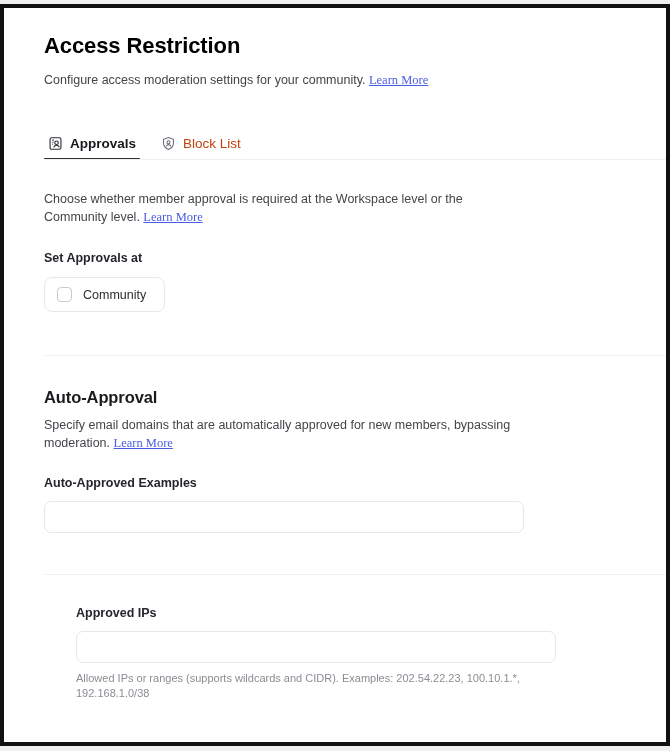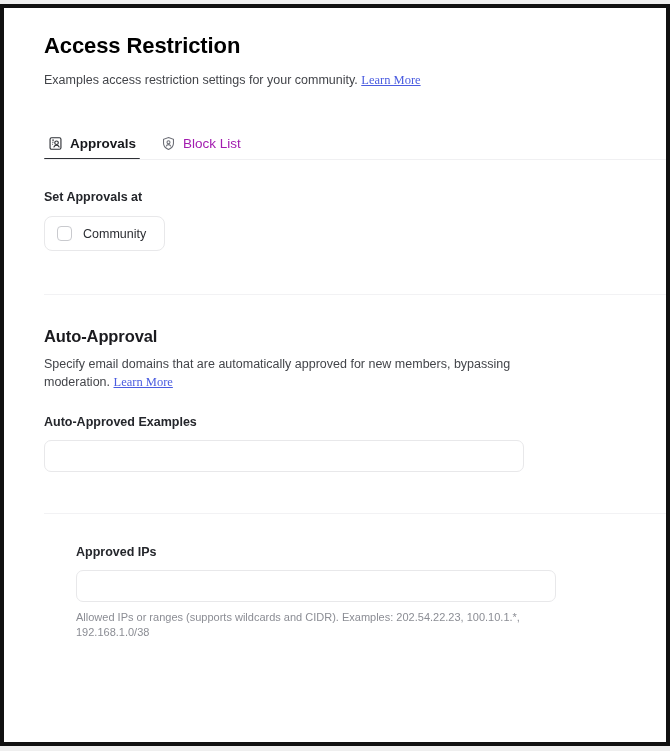--- a/index.html
+++ b/index.html
@@ -66,21 +66,21 @@
     display: flex;
     align-items: flex-end;
     height: 32px;
   }
   .tab {
     display: flex;
     align-items: center;
     gap: 7px;
     padding: 0 10px 9px 4px;
     font-size: 13.5px;
-    color: #a21caf;
+    color: #c2410c;
     cursor: pointer;
     position: relative;
   }
   .tab + .tab { margin-left: 11px; }
   .tab.active { color: #17181c; font-weight: bold; }
   .tab.active::after {
     content: "";
     position: absolute;
     left: 0;
     right: 6px;
@@ -177,21 +177,21 @@
 </style>
 </head>
 <body>
 
 <div id="frame">
   <div id="page">
 
     <h1 class="page-title">Access Restriction</h1>
 
     <p class="page-subtitle">
-      <span>Examples access restriction settings for your community.</span>
+      <span>Configure access moderation settings for your community.</span>
       <a class="link">Learn More</a>
     </p>
 
     <div class="tabs">
       <div class="tab active">
         <span class="tab-icon">
           <svg viewBox="0 0 16 16" fill="none" stroke="#2d2f34" stroke-width="1.2">
             <rect x="2.2" y="1.9" width="11.6" height="12.2" rx="1.6"></rect>
             <circle cx="9.1" cy="7.2" r="1.9"></circle>
             <path d="M6.1 12.1c0.5-1.5 1.7-2.2 3-2.2s2.5 0.7 3 2.2"></path>
@@ -209,20 +209,24 @@
             <path d="M5.6 11.1c0.4-1.3 1.4-1.9 2.4-1.9s2 0.6 2.4 1.9"></path>
           </svg>
         </span>
         <span>Block List</span>
       </div>
 
       <div class="tabs-rule"></div>
     </div>
 
     <div class="section" style="margin-top:30px;">
+      <p class="section-desc">
+        <span>Choose whether member approval is required at the Workspace level or the Community level.</span>
+        <a class="link">Learn More</a>
+      </p>
 
       <p class="field-label" style="margin-top:25px;">Set Approvals at</p>
 
       <div style="margin-top:12px;">
         <div class="check-pill">
           <span class="checkbox"></span>
           <span class="check-pill-label">Community</span>
         </div>
       </div>
     </div>

